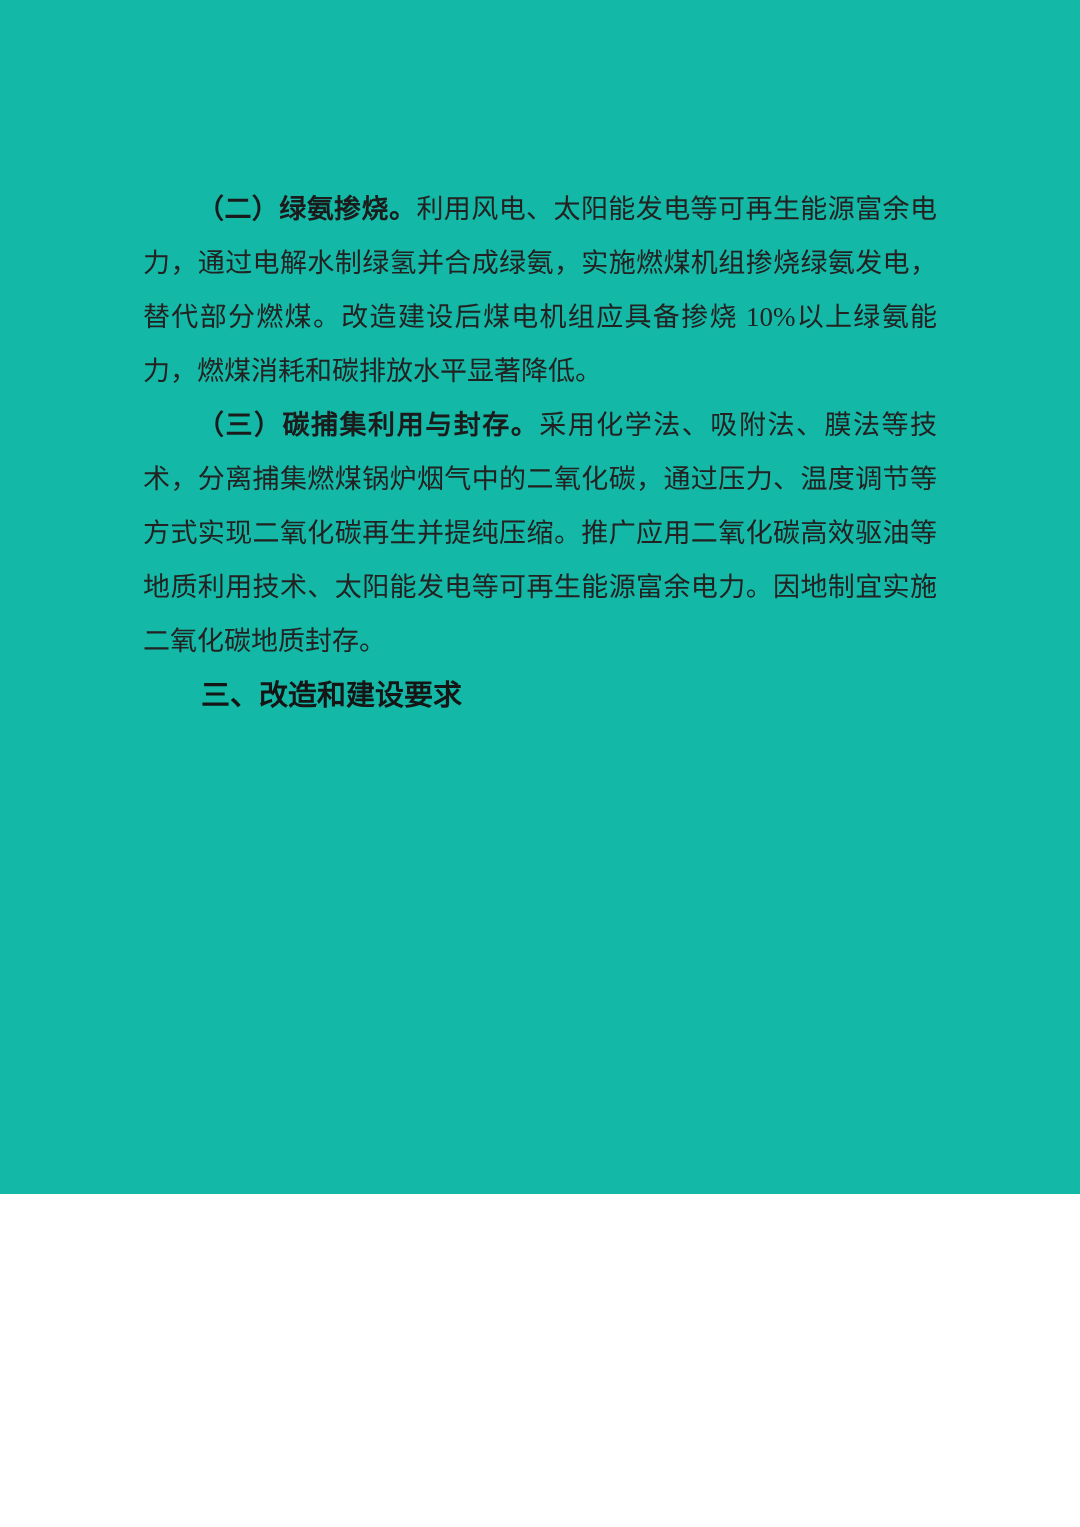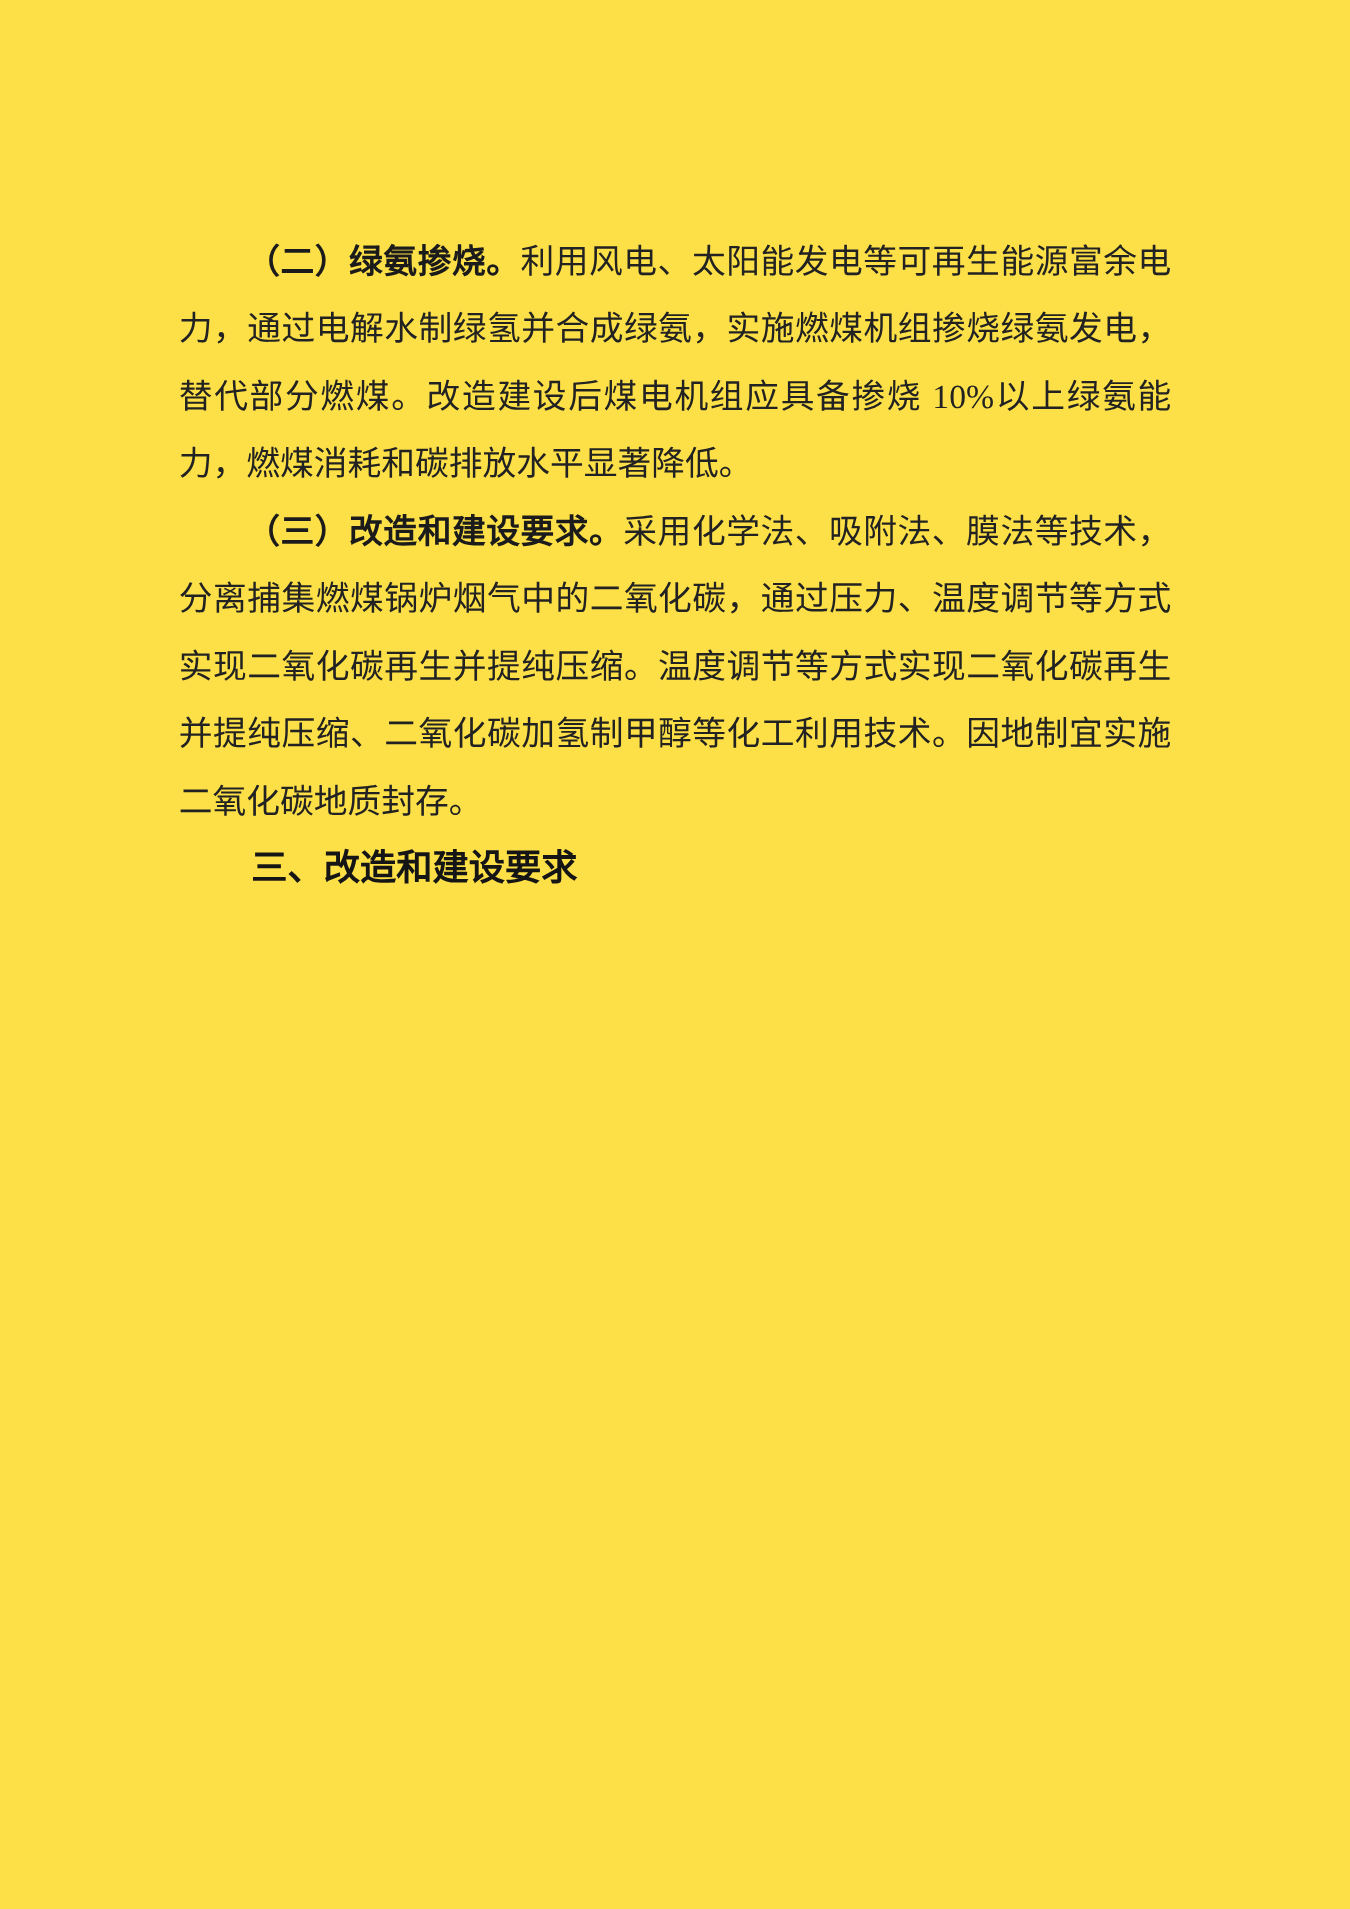--- a/index.html
+++ b/index.html
@@ -3,22 +3,22 @@
 <meta charset="utf-8">
 <style>
   html, body {
     margin: 0;
     padding: 0;
     background: #ffffff;
   }
   .page {
     position: relative;
     width: 1080px;
-    height: 1527px;
-    background: #fde047;
+    height: 1194px;
+    background: #14b8a6;
     box-sizing: border-box;
     padding: 182px 143px 0 143px;
     overflow: hidden;
   }
   .para {
     margin: 0;
     font-family: "Liberation Serif", "DejaVu Serif", serif;
     font-size: 27px;
     line-height: 54px;
     color: #222222;
@@ -41,19 +41,19 @@
     text-indent: 2em;
   }
 </style>
 </head>
 <body>
 
 <div class="page">
 
   <p class="para"><span class="lead">（二）绿氨掺烧。</span><span>利用风电、太阳能发电等可再生能源富余电力，通过电解水制绿氢并合成绿氨，实施燃煤机组掺烧绿氨发电，替代部分燃煤。改造建设后煤电机组应具备掺烧 10%以上绿氨能力，燃煤消耗和碳排放水平显著降低。</span></p>
 
-  <p class="para"><span class="lead">（三）改造和建设要求。</span><span>采用化学法、吸附法、膜法等技术，分离捕集燃煤锅炉烟气中的二氧化碳，通过压力、温度调节等方式实现二氧化碳再生并提纯压缩。温度调节等方式实现二氧化碳再生并提纯压缩、二氧化碳加氢制甲醇等化工利用技术。因地制宜实施二氧化碳地质封存。</span></p>
+  <p class="para"><span class="lead">（三）碳捕集利用与封存。</span><span>采用化学法、吸附法、膜法等技术，分离捕集燃煤锅炉烟气中的二氧化碳，通过压力、温度调节等方式实现二氧化碳再生并提纯压缩。推广应用二氧化碳高效驱油等地质利用技术、太阳能发电等可再生能源富余电力。因地制宜实施二氧化碳地质封存。</span></p>
 
   <h2 class="section-heading">三、改造和建设要求</h2>
 
 
 
 </div>
 
 </body></html>

